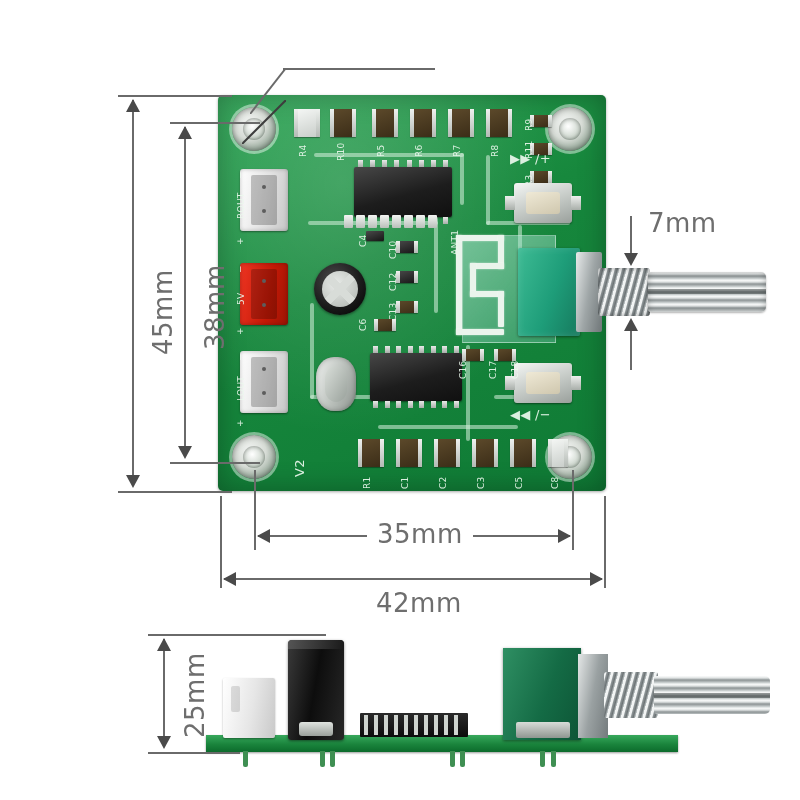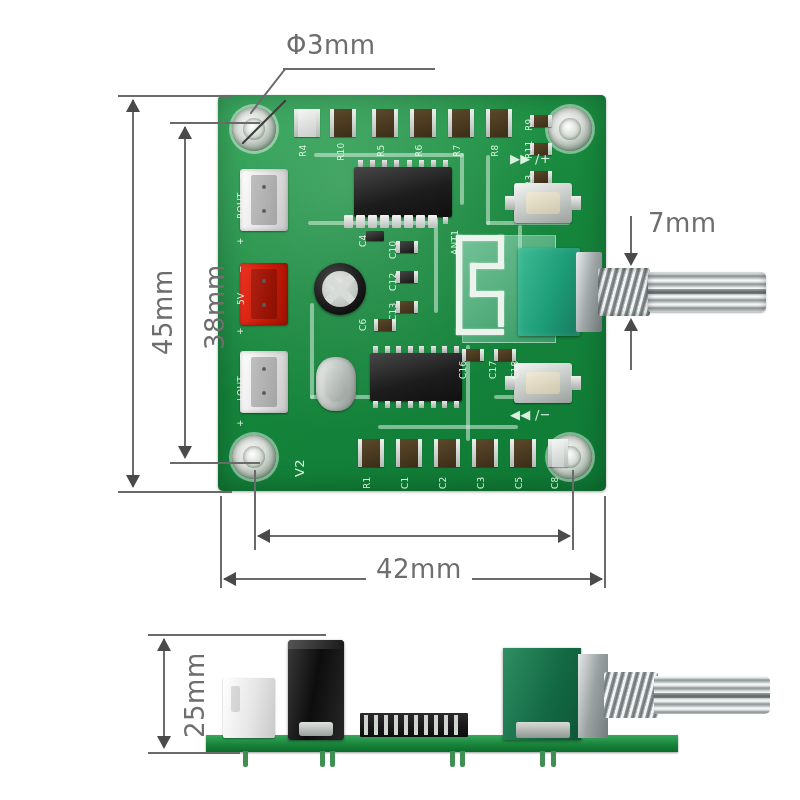--- a/index.html
+++ b/index.html
@@ -412,21 +412,20 @@
 
     <div class="silk v big" style="left:74px;top:382px;">V2</div>
 
   </div>
 
   <div class="pot"></div>
   <div class="potcase"></div>
   <div class="thread"></div>
   <div class="shaft"></div>
 
-  <div class="dimtext" style="left:286px;top:30px;">Φ3mm</div>
   <div class="line hline" style="left:283px;top:68px;width:152px;"></div>
   <div style="position:absolute;left:250px;top:68px;width:36px;height:46px;">
     <svg width="36" height="46" style="display:block">
         <line x1="36" y1="0" x2="0" y2="46" stroke="#6a6a6a" stroke-width="2"></line>
       </svg>
   </div>
   <div style="position:absolute;left:242px;top:100px;width:44px;height:44px;">
     <svg width="44" height="44" style="display:block">
         <line x1="44" y1="0" x2="0" y2="44" stroke="#3d3d3d" stroke-width="2"></line>
       </svg>
@@ -450,27 +449,28 @@
   <div class="line vline" style="left:630px;top:216px;height:40px;"></div>
   <div class="arw arw-down" style="left:624px;top:253px;"></div>
   <div class="line vline" style="left:630px;top:330px;height:40px;"></div>
   <div class="arw arw-up" style="left:624px;top:318px;"></div>
 
   <div class="line vline" style="left:254px;top:470px;height:80px;"></div>
   <div class="line vline" style="left:572px;top:470px;height:80px;"></div>
   <div class="line hline" style="left:258px;top:535px;width:312px;"></div>
   <div class="arw arw-left" style="left:257px;top:529px;"></div>
   <div class="arw arw-right" style="left:558px;top:529px;"></div>
+  <div class="dimtext" style="left:367px;top:519px;background:#fff;padding:0 10px;">35mm</div>
 
   <div class="line vline" style="left:220px;top:496px;height:92px;"></div>
   <div class="line vline" style="left:604px;top:496px;height:92px;"></div>
   <div class="line hline" style="left:224px;top:578px;width:378px;"></div>
   <div class="arw arw-left" style="left:223px;top:572px;"></div>
   <div class="arw arw-right" style="left:590px;top:572px;"></div>
-  <div class="dimtext" style="left:366px;top:554px;background:#fff;padding:0 10px;">42mm</div>
+  <div class="dimtext" style="left:366px;top:588px;background:#fff;padding:0 10px;">42mm</div>
 
   <div class="sideboard"></div>
   <div class="sidepin" style="left:243px;top:751px;"></div>
   <div class="sidepin" style="left:320px;top:751px;"></div>
   <div class="sidepin" style="left:330px;top:751px;"></div>
   <div class="sidepin" style="left:450px;top:751px;"></div>
   <div class="sidepin" style="left:460px;top:751px;"></div>
   <div class="sidepin" style="left:540px;top:751px;"></div>
   <div class="sidepin" style="left:551px;top:751px;"></div>
 

